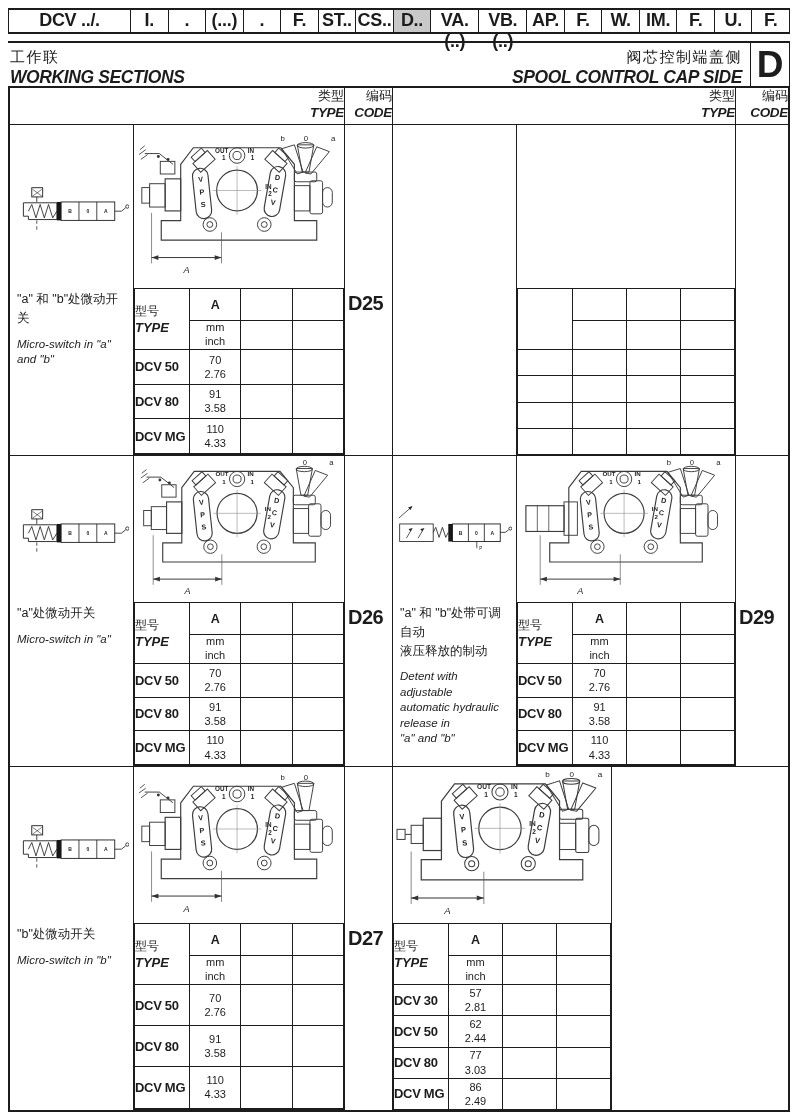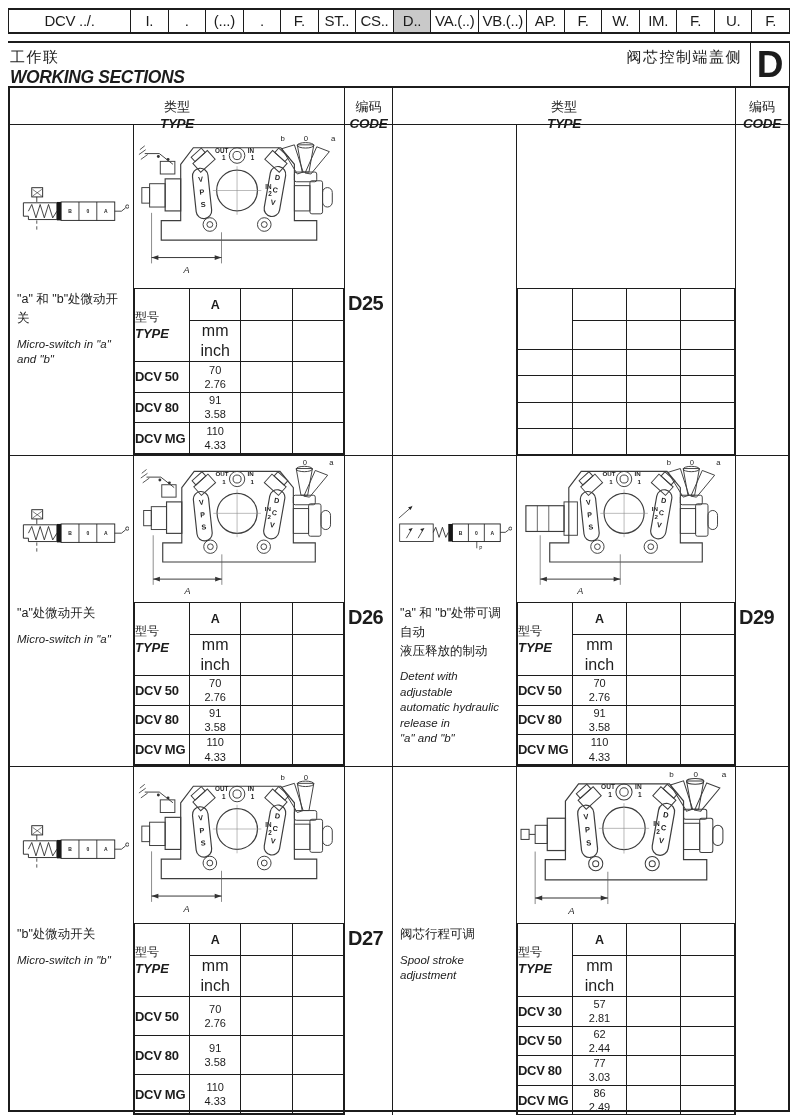--- a/index.html
+++ b/index.html
@@ -3,40 +3,40 @@
 <meta charset="utf-8">
 <style>
   html,body{margin:0;padding:0;background:#fff;}
   .page{position:relative;width:797px;height:1118px;background:#fff;
         font-family:"Liberation Sans",sans-serif;color:#1c1c1c;overflow:hidden;}
   
   .tabbar{position:absolute;left:8px;top:8px;width:782px;height:26px;box-sizing:border-box;
           border-top:2px solid #1c1c1c;border-bottom:2px solid #1c1c1c;
           border-left:1px solid #1c1c1c;border-right:1px solid #1c1c1c;display:flex;}
   .tab{flex:1;box-sizing:border-box;border-right:1px solid #1c1c1c;text-align:center;
-       font-weight:normal;font-size:15px;line-height:21px;letter-spacing:-0.3px;}
+       font-weight:bold;font-size:18px;line-height:21px;letter-spacing:-0.3px;}
   .tab:last-child{border-right:none;}
   .tab.wide{flex:0 0 122px;}
   .tab.vwide{flex:0 0 48px;}
   .tab.active{background:#c9c9c9;}
   
   .band{position:absolute;left:8px;top:41px;width:782px;height:46px;box-sizing:border-box;
         border-top:2px solid #1c1c1c;}
   .band .zh{font-size:15px;letter-spacing:1.5px;line-height:1.3;}
   .band .en{font-weight:bold;font-style:italic;font-size:17.5px;letter-spacing:-0.4px;line-height:1.2;}
   .band-left{position:absolute;left:2px;top:4px;}
   .band-right{position:absolute;right:48px;top:4px;text-align:right;}
   .d-box{position:absolute;right:0;top:0;bottom:0;width:38px;border-left:1.5px solid #1c1c1c;
          border-right:1.5px solid #1c1c1c;display:flex;align-items:center;justify-content:center;
          font-weight:bold;font-size:37px;}
   
   .maintable{position:absolute;left:8px;top:86px;width:782px;height:1026px;box-sizing:border-box;
              border:2px solid #1c1c1c;display:flex;flex-direction:column;}
   .colheaders{display:flex;height:36px;flex:none;border-bottom:1.5px solid #1c1c1c;}
-  .ch{box-sizing:border-box;text-align:center;padding-top:11px;}
+  .ch{box-sizing:border-box;text-align:right;padding-top:0;}
   .ch .zh{font-size:13px;line-height:1.3;}
   .ch .en{font-weight:bold;font-style:italic;font-size:13.5px;letter-spacing:-0.3px;}
   .ch-type-l{width:335px;border-right:1px solid #1c1c1c;}
   .ch-code-l{width:48px;border-right:1.5px solid #1c1c1c;}
   .ch-type-r{width:343px;border-right:1px solid #1c1c1c;}
   .ch-code-r{flex:1;}
   .tbody{flex:1;display:flex;flex-direction:column;}
   .trow{display:flex;border-bottom:1.5px solid #1c1c1c;box-sizing:border-box;flex:none;}
   .trow:last-child{border-bottom:none;flex:1;}
   .half{display:flex;box-sizing:border-box;}
@@ -59,21 +59,21 @@
   .code{font-weight:bold;font-size:20px;letter-spacing:-0.5px;}
   
   .spec{flex:1;width:100%;border-collapse:collapse;table-layout:fixed;}
   .spec td{border:1px solid #1c1c1c;padding:0;vertical-align:middle;box-sizing:border-box;}
   .spec tr.sh1{height:32px;}
   .spec tr.sh2{height:29px;}
   .model-h{padding-left:4px;}
   .mzh{display:block;font-size:12px;}
   .men{display:block;font-weight:bold;font-style:italic;font-size:13px;}
   .dim-h{text-align:center;font-weight:bold;font-size:12.5px;}
-  .unit-h{text-align:center;font-size:16px;line-height:1.25;}
+  .unit-h{text-align:center;font-size:11px;line-height:1.25;}
   .model{font-weight:bold;font-size:13px;padding-left:3px;letter-spacing:-0.3px;}
   .val{text-align:center;font-size:11px;line-height:1.3;margin-top:33px;}
   .val span{display:block;}
   
   svg text{font-family:"Liberation Sans",sans-serif;fill:#1c1c1c;}
   .vt{font-size:6.5px;font-weight:bold;}
   .vb{font-size:7.5px;font-weight:bold;}
   .vlab{font-size:8px;}
   .vdim{font-size:9.5px;font-style:italic;}
   .sy{font-size:6px;font-weight:bold;text-anchor:middle;}
@@ -105,20 +105,21 @@
       <div class="tab">F.</div>
     </div>
 
   <div class="band">
     <div class="band-left">
       <div class="zh">工作联</div>
       <div class="en">WORKING SECTIONS</div>
     </div>
     <div class="band-right">
       <div class="zh">阀芯控制端盖侧</div>
+      <div class="en">SPOOL CONTROL CAP SIDE</div>
     </div>
     <div class="d-box">D</div>
   </div>
 
   <div class="maintable">
     <div class="colheaders">
       <div class="ch ch-type-l">
         <div class="zh">类型</div>
         <div class="en">TYPE</div>
       </div>
@@ -764,24 +765,20 @@
                     <td class="val"></td>
                     <td></td>
                     <td></td>
                   </tr>
                 </tbody>
               </table>
             </div>
             <div class="codecell" style="padding-top: 160px;"><span class="code">D27</span></div>
           </div>
           <div class="half half-r">
-            <div class="desc">
-              <div class="symarea" style="height: 156px;"></div>
-              <div class="cap"><div class="cap-zh">阀芯行程可调</div><div class="cap-en">Spool stroke adjustment</div></div>
-            </div>
             <div class="drawspec">
               <div class="drawing" style="height: 156px;"><svg viewBox="0 0 212 150" preserveAspectRatio="xMidYMid meet">
                   <path d="M46,30 L59,13 L149,13 L163,30 L163,88 L186,88 L186,108 L26,108 L26,88 L46,88 Z" stroke="#3d3d3d" fill="none" stroke-width="1.2"></path>
                   <g transform="rotate(-42 70 27)">
                     <rect x="60" y="21" width="20" height="12" stroke="#3d3d3d" fill="none"></rect>
                     <rect x="63" y="15" width="14" height="6" stroke="#3d3d3d" fill="none"></rect>
                   </g>
                   <g transform="rotate(42 144 27)">
                     <rect x="134" y="21" width="20" height="12" stroke="#3d3d3d" fill="none"></rect>
                     <rect x="137" y="15" width="14" height="6" stroke="#3d3d3d" fill="none"></rect>

